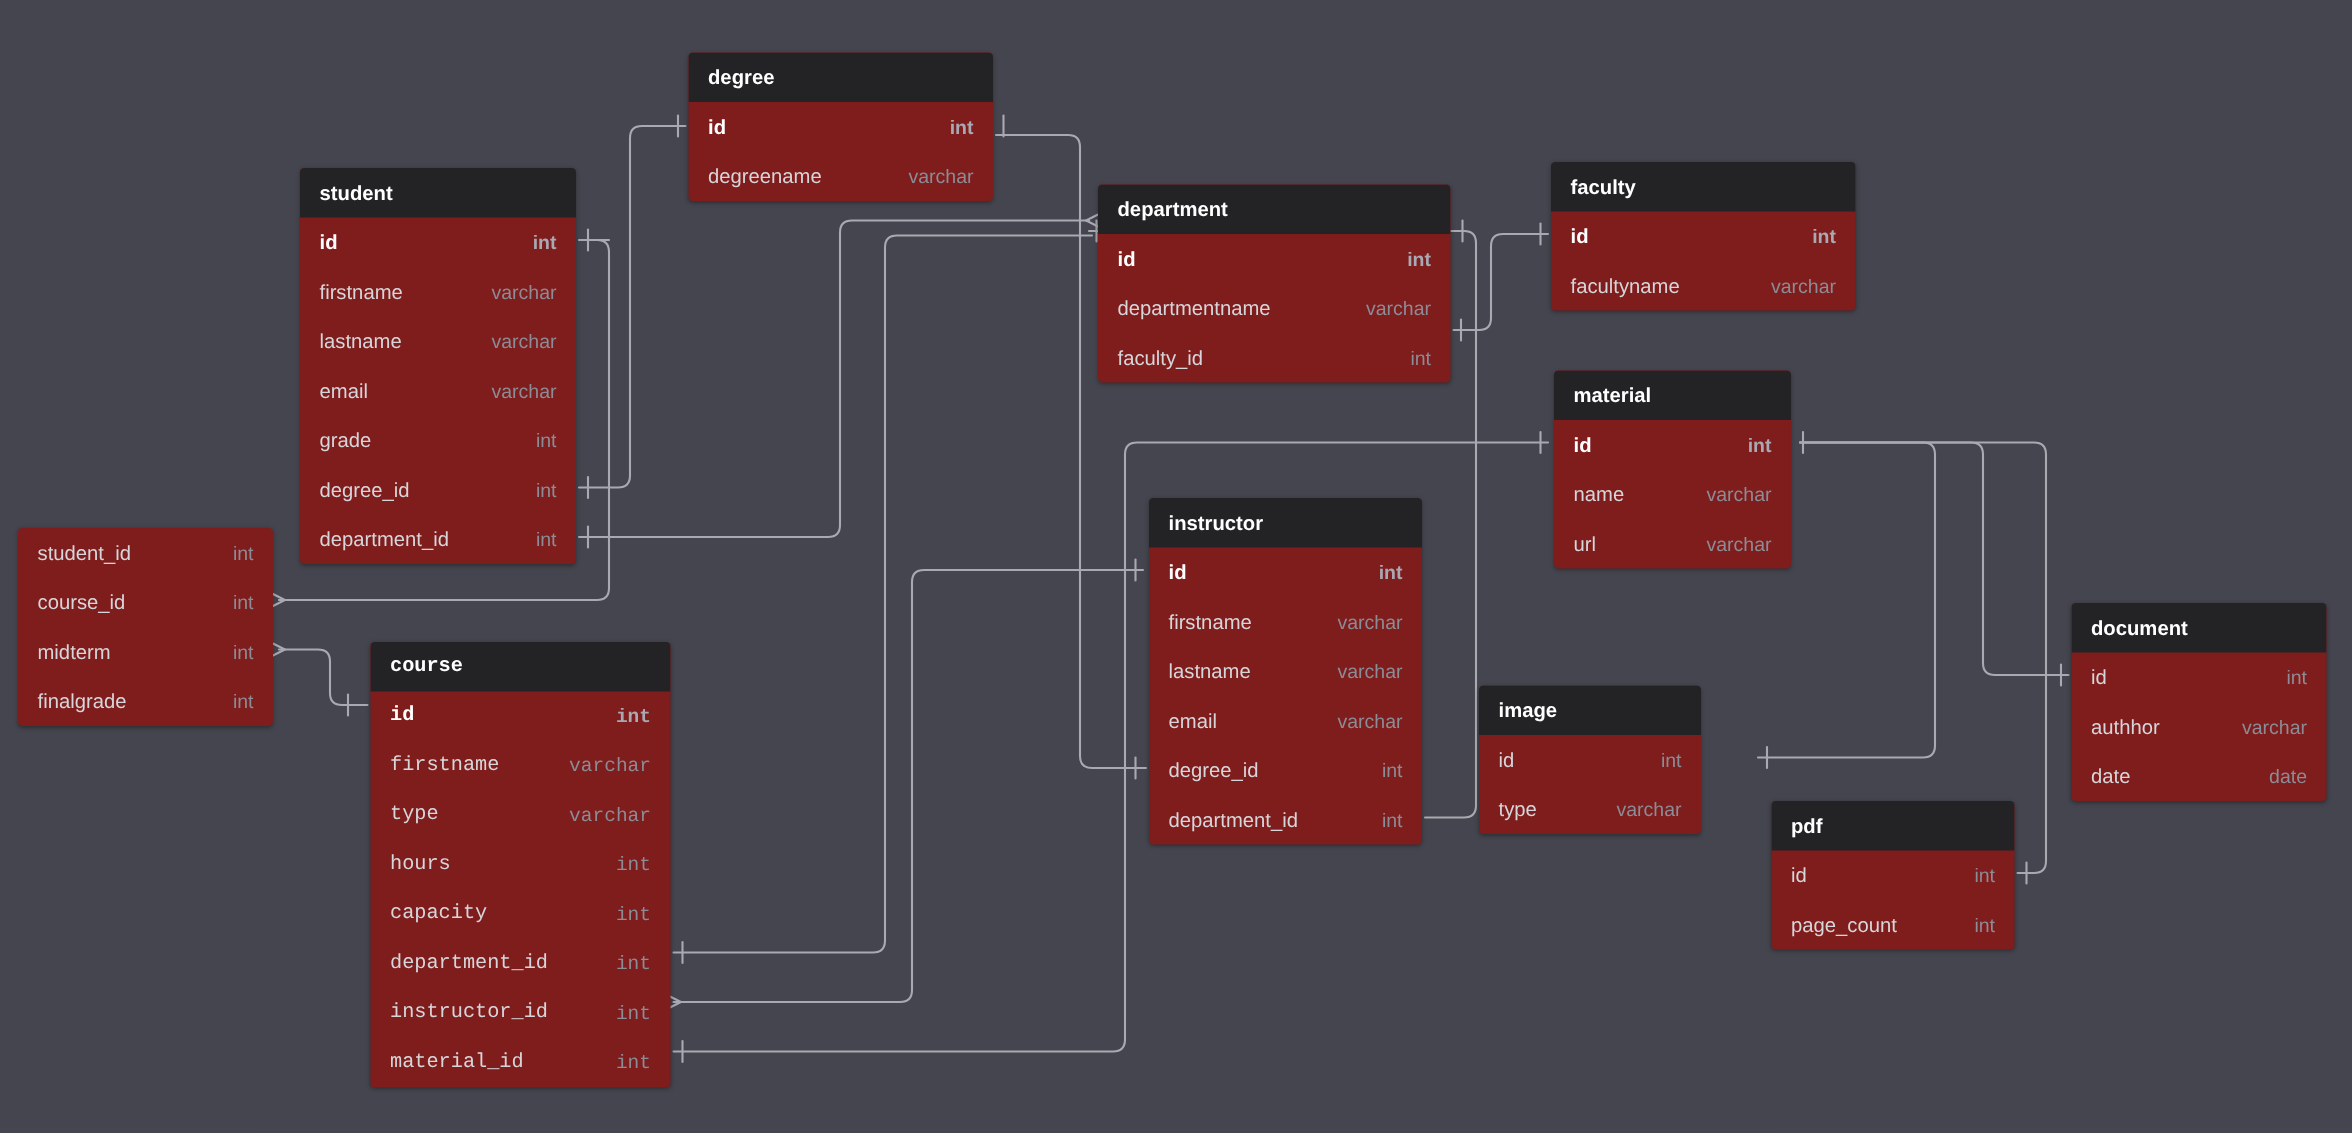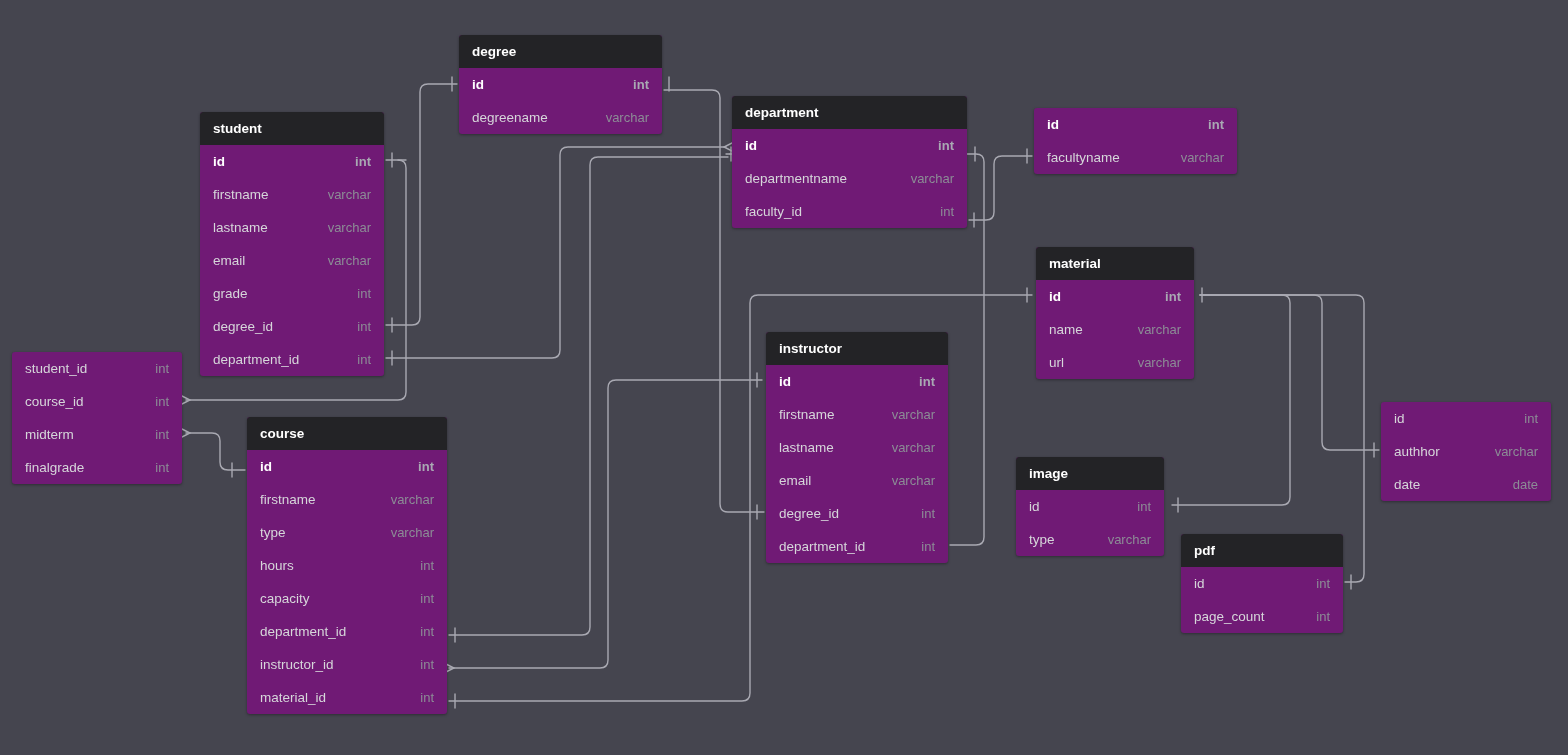--- a/index.html
+++ b/index.html
@@ -16,21 +16,21 @@
     overflow: hidden;
   }
   #links {
     position: absolute;
     left: 0; top: 0;
     width: 1568px; height: 755px;
     pointer-events: none;
   }
   .entity {
     position: absolute;
-    background: #701a75;
+    background: #7f1d1d;
     border-radius: 3px;
     box-shadow: 0 1px 3px rgba(0,0,0,0.35);
     overflow: hidden;
     z-index: 2;
   }
   .entity-header {
     background: #232326;
     color: #ffffff;
     font-weight: bold;
     font-size: 13.5px;
@@ -162,36 +162,37 @@
         </div>
         <div class="field-row">
           <span class="field-name">degree_id</span>
           <span class="field-type">int</span>
         </div>
         <div class="field-row">
           <span class="field-name">department_id</span>
           <span class="field-type">int</span>
         </div>
       </div>
-      <div class="entity" style="left: 732px; top: 96px; width: 235px;">
+      <div class="entity" style="left: 732px; top: 123px; width: 235px;">
         <div class="entity-header">department</div>
         <div class="field-row">
           <span class="field-name pk">id</span>
           <span class="field-type pk">int</span>
         </div>
         <div class="field-row">
           <span class="field-name">departmentname</span>
           <span class="field-type">varchar</span>
         </div>
         <div class="field-row">
           <span class="field-name">faculty_id</span>
           <span class="field-type">int</span>
         </div>
       </div>
       <div class="entity" style="left: 1034px; top: 108px; width: 203px;">
+        <div class="entity-header">faculty</div>
         <div class="field-row">
           <span class="field-name pk">id</span>
           <span class="field-type pk">int</span>
         </div>
         <div class="field-row">
           <span class="field-name">facultyname</span>
           <span class="field-type">varchar</span>
         </div>
       </div>
       <div class="entity" style="left: 1036px; top: 247px; width: 158px;">
@@ -248,34 +249,35 @@
         <div class="field-row">
           <span class="field-name">midterm</span>
           <span class="field-type">int</span>
         </div>
         <div class="field-row">
           <span class="field-name">finalgrade</span>
           <span class="field-type">int</span>
         </div>
       </div>
       <div class="entity" style="left: 1381px; top: 402px; width: 170px;">
+        <div class="entity-header">document</div>
         <div class="field-row">
           <span class="field-name">id</span>
           <span class="field-type">int</span>
         </div>
         <div class="field-row">
           <span class="field-name">authhor</span>
           <span class="field-type">varchar</span>
         </div>
         <div class="field-row">
           <span class="field-name">date</span>
           <span class="field-type">date</span>
         </div>
       </div>
-      <div class="entity" style="left: 247px; top: 417px; width: 200px;">
+      <div class="entity" style="left: 247px; top: 428px; width: 200px; font-family: Liberation Mono, monospace;">
         <div class="entity-header">course</div>
         <div class="field-row">
           <span class="field-name pk">id</span>
           <span class="field-type pk">int</span>
         </div>
         <div class="field-row">
           <span class="field-name">firstname</span>
           <span class="field-type">varchar</span>
         </div>
         <div class="field-row">
@@ -296,21 +298,21 @@
         </div>
         <div class="field-row">
           <span class="field-name">instructor_id</span>
           <span class="field-type">int</span>
         </div>
         <div class="field-row">
           <span class="field-name">material_id</span>
           <span class="field-type">int</span>
         </div>
       </div>
-      <div class="entity" style="left: 1016px; top: 457px; width: 148px;">
+      <div class="entity" style="left: 986px; top: 457px; width: 148px;">
         <div class="entity-header">image</div>
         <div class="field-row">
           <span class="field-name">id</span>
           <span class="field-type">int</span>
         </div>
         <div class="field-row">
           <span class="field-name">type</span>
           <span class="field-type">varchar</span>
         </div>
       </div>

